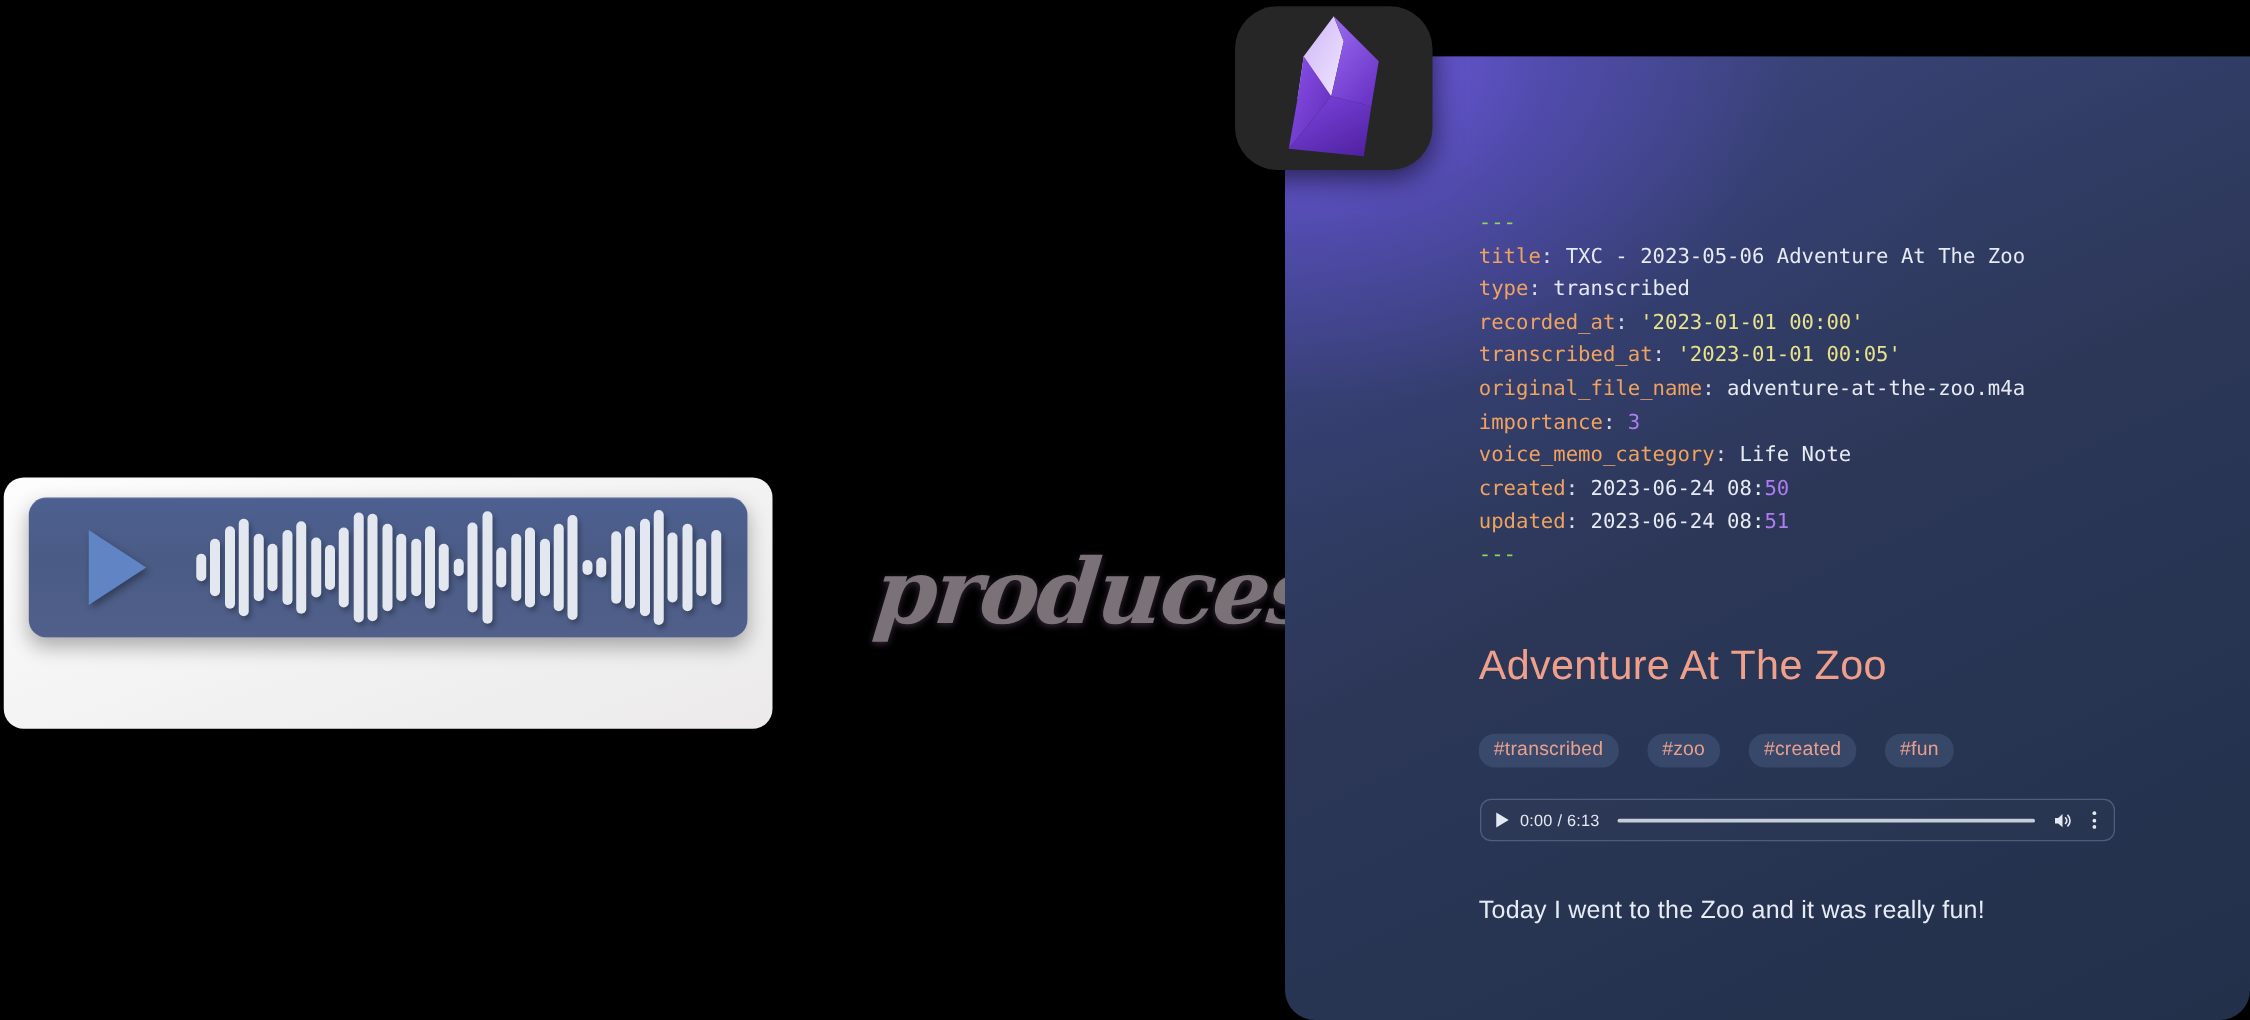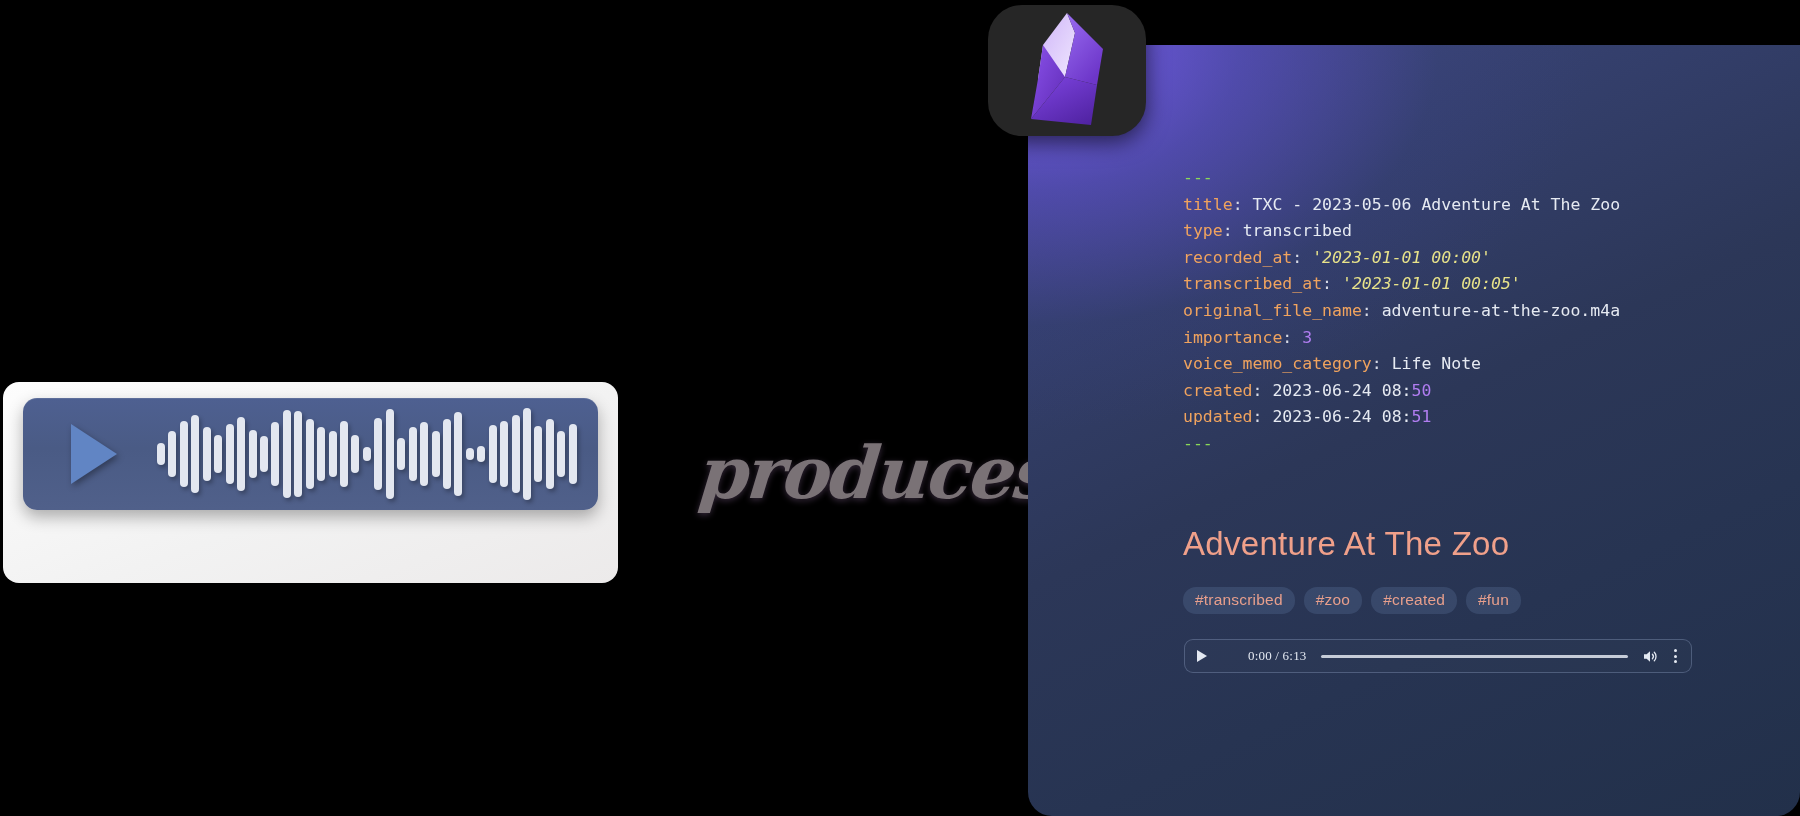--- a/index.html
+++ b/index.html
@@ -90,33 +90,33 @@
 
   #frontmatter {
     position:absolute; left:155px; top:120px;
     font-family:"DejaVu Sans Mono","Liberation Mono",monospace;
     font-size:16.5px; line-height:26.6px; white-space:pre;
   }
   .fm-line { white-space:pre; }
   .fm-key { color:#f0a35e; }
   .fm-punct { color:#d8dbe6; }
   .fm-val { color:#e6eaf2; }
-  .fm-str { color:#e8e38a;font-style:italic; }
+  .fm-str { color:#e8e38a; }
   .fm-num { color:#b07df0; }
   .fm-dash { color:#8ada57; }
 
   #note-title {
-    position:absolute; left:155px; top:480px;
+    position:absolute; left:155px; top:468px;
     font-size:33px; font-weight:500; letter-spacing:.3px;
     color:#f0a08a;
   }
 
   #tag-row {
     position:absolute; left:155px; top:542px;
-    display:flex; gap:9px; align-items:center;
+    display:flex; gap:23px; align-items:center;
   }
   .tag-pill {
     background:rgba(120,150,195,.20);
     color:#e89f8c;
     font-size:15.5px;
     padding:4px 12px 5px 12px;
     border-radius:13px;
     letter-spacing:.2px;
     white-space:nowrap;
   }
@@ -132,22 +132,22 @@
   }
   #player-play {
     width:0;height:0;
     border-top:6px solid transparent;
     border-bottom:6px solid transparent;
     border-left:10px solid #e4e9f2;
     flex:0 0 auto;
   }
   #player-time {
     color:#e4e9f2; font-size:13px;
-    font-family:Liberation Serif, serif;
-    flex:0 0 auto; letter-spacing:.2px;margin-left:32px;
+    font-family:Liberation Sans, sans-serif;
+    flex:0 0 auto; letter-spacing:.2px;
   }
   #player-progress {
     flex:1 1 auto; height:3px; background:#c6ccd8; border-radius:2px; margin:0 5px;
   }
   #player-volume { flex:0 0 auto; line-height:0; }
   #player-menu {
     flex:0 0 auto; width:14px; height:16px;
     display:flex; flex-direction:column; align-items:center; justify-content:center; gap:2.5px;
   }
   #player-menu i { display:block; width:3px; height:3px; border-radius:50%; background:#e4e9f2; }
@@ -234,20 +234,21 @@
             <path d="M12.3 3.3a6 6 0 0 1 0 8.4" stroke="#e4e9f2" stroke-width="1.3" fill="none" stroke-linecap="round"></path>
           </svg>
         </span>
         <span id="player-menu">
           <i></i>
             <i></i>
             <i></i>
         </span>
       </div>
 
+      <div id="note-text">Today I went to the Zoo and it was really fun!</div>
     </div>
 
   </div>
 
   <div id="obsidian-icon">
     <svg width="124" height="128" viewBox="0 0 124 128">
       <defs>
         <linearGradient id="og1" x1="0" y1="0" x2="1" y2="1">
           <stop offset="0" stop-color="#cdb2f7"></stop>
             <stop offset="1" stop-color="#f0e7ff"></stop>

